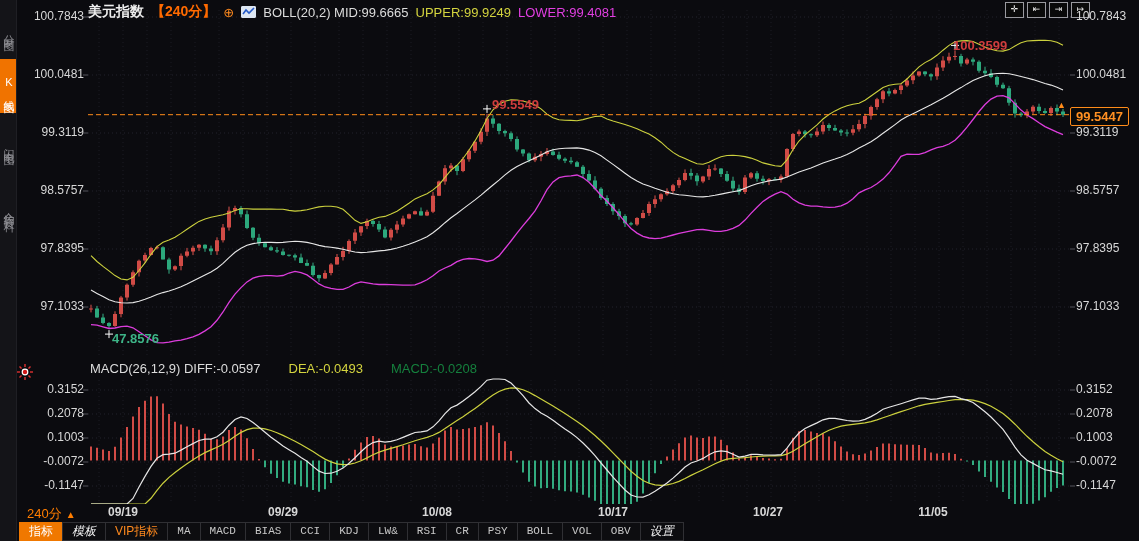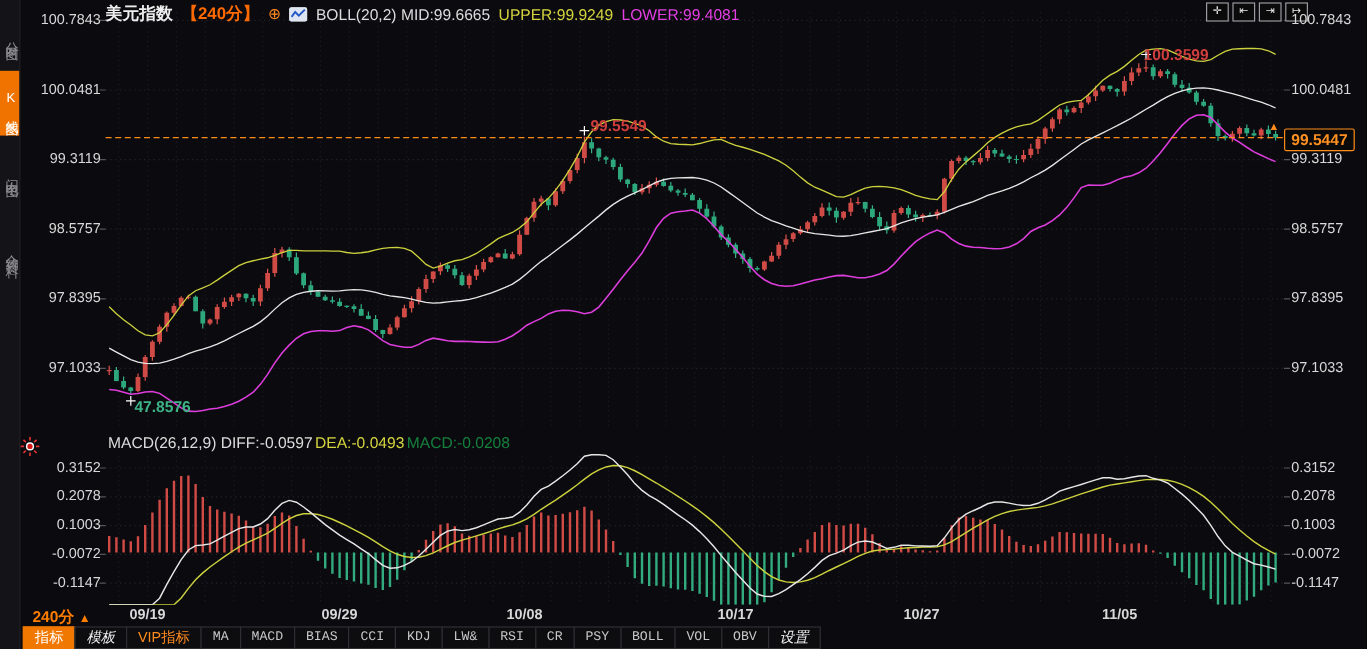--- a/index.html
+++ b/index.html
@@ -31,26 +31,26 @@
   .ml{left:20px;width:64px;text-align:right;position:absolute;font-size:12px;color:#d8d8d8;}
   .mr{left:1076px;width:62px;position:absolute;font-size:12px;color:#d8d8d8;}
   
   .ann{position:absolute;font-size:13px;font-weight:700;}
   .ann-red{color:#cf3d3d;}
   .ann-green{color:#3db487;}
   .pricepin{position:absolute;left:1057px;top:100px;color:#ff8c1a;font-size:9px;}
   .pricebox{position:absolute;left:1070px;top:107px;border:1px solid #ff8c1a;background:#0a0a0a;
             color:#ff9022;font-size:13px;font-weight:700;padding:1px 5px;border-radius:2px;}
   
-  .macdbar{position:absolute;left:90px;top:361px;display:flex;gap:2px;font-size:13px;white-space:nowrap;}
+  .macdbar{position:absolute;left:90px;top:361px;display:flex;gap:28px;font-size:13px;white-space:nowrap;}
   .m-diff{color:#dcdcdc;}
   .m-dea{color:#d4d43f;}
   .m-macd{color:#15803d;}
   
-  .period{position:absolute;left:27px;top:505px;color:#ff7d00;font-weight:700;font-size:13px;cursor:pointer;}
+  .period{position:absolute;left:27px;top:505px;color:#ff7d00;font-weight:400;font-size:13px;cursor:pointer;}
   .period .arr{font-size:10px;margin-left:4px;}
   .xdate{position:absolute;top:505px;width:64px;margin-left:-32px;text-align:center;font-size:12px;font-weight:700;color:#d8d8d8;}
   
   .toolbar{position:absolute;left:20px;top:522px;height:19px;display:flex;}
   .tb{height:17px;line-height:17px;padding:0 9px;border:1px solid #303034;margin-left:-1px;background:#0d0d10;
       font-size:12px;color:#c8c8c8;cursor:pointer;white-space:nowrap;}
   .tb.en{font-family:"Liberation Mono","DejaVu Sans Mono",monospace;font-size:11px;}
   .tb.active{background:#f07800;border-color:#f07800;color:#fff;}
   .tb.vip{color:#ff8a1e;}
   .tb.cn{color:#f2f2f2;font-style:italic;}

